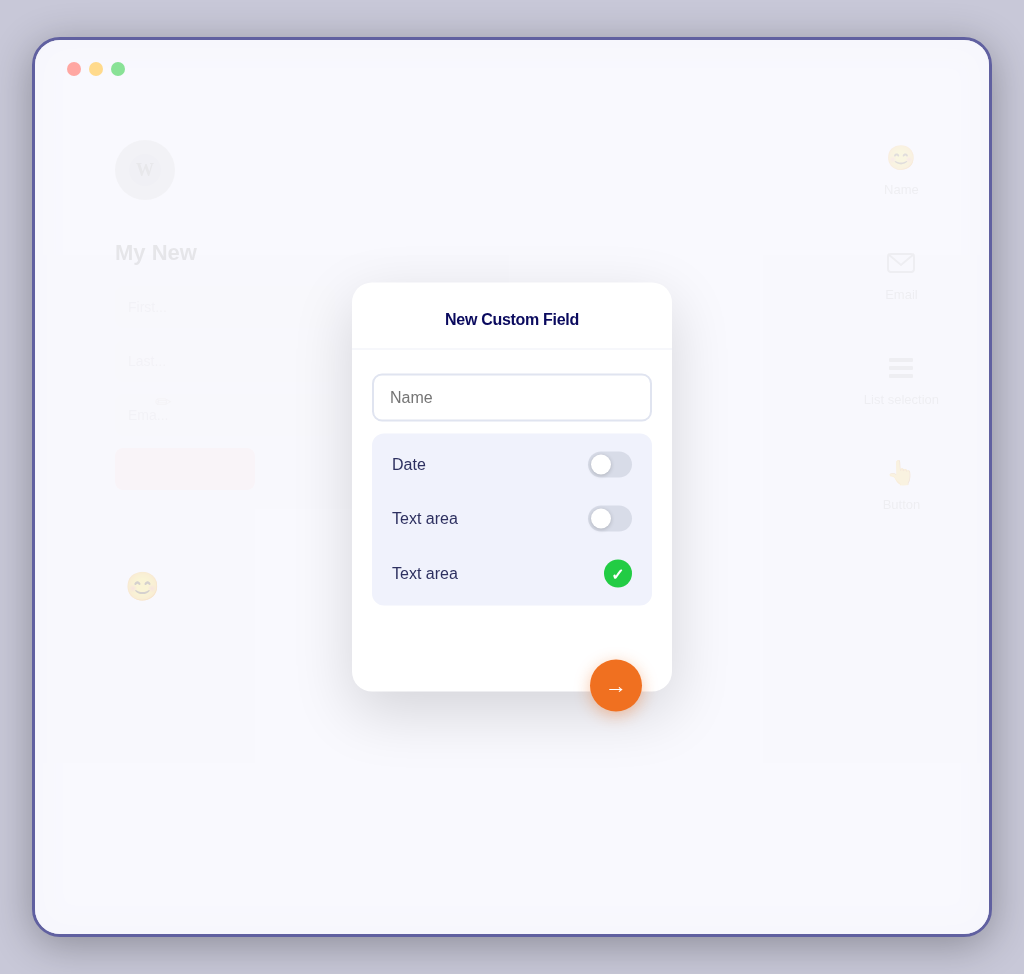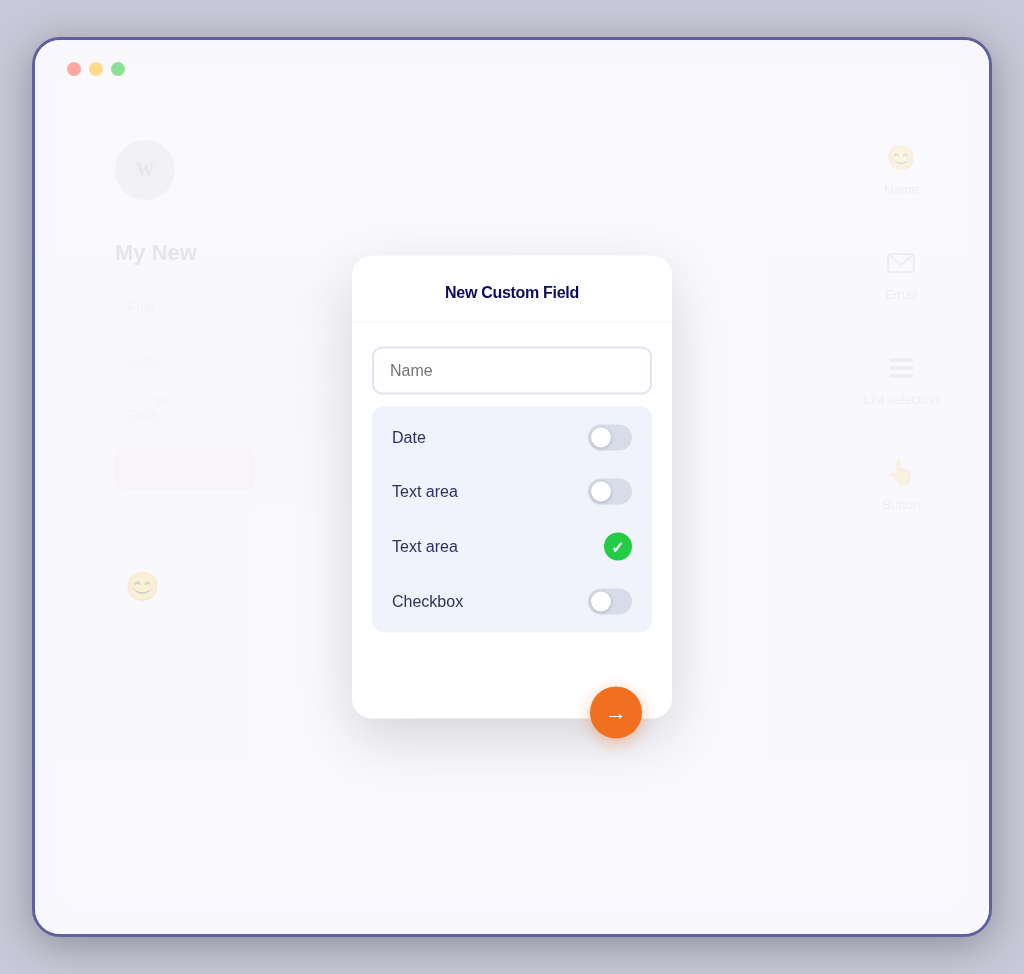--- a/index.html
+++ b/index.html
@@ -397,26 +397,20 @@
           <div class="toggle toggle-off">
             <div class="toggle-knob"></div>
           </div>
         </div>
 
         <div class="field-type-item">
           <span class="field-type-label">Text area</span>
           <div class="check-circle">✓</div>
         </div>
 
-        <div class="field-type-item">
-          <span class="field-type-label">Checkbox</span>
-          <div class="toggle toggle-off">
-            <div class="toggle-knob"></div>
-          </div>
-        </div>
 
       </div>
     </div>
 
     <button class="modal-next-btn">
       <span style="font-size:22px; font-weight:bold;">→</span>
     </button>
 
   </div>
 

